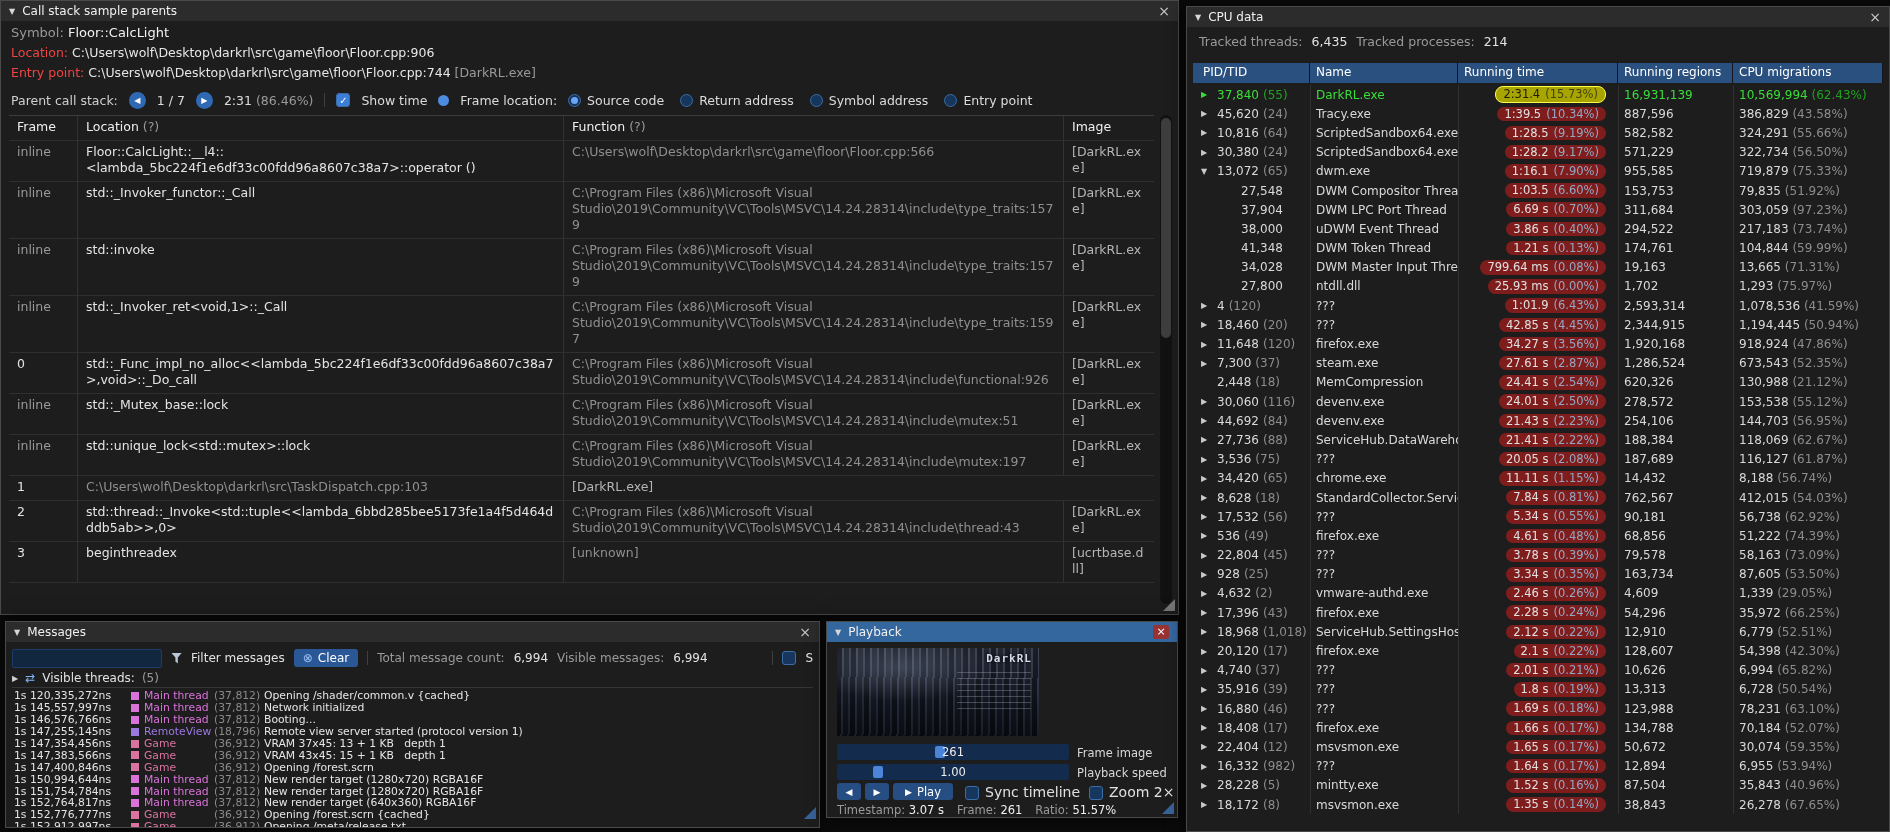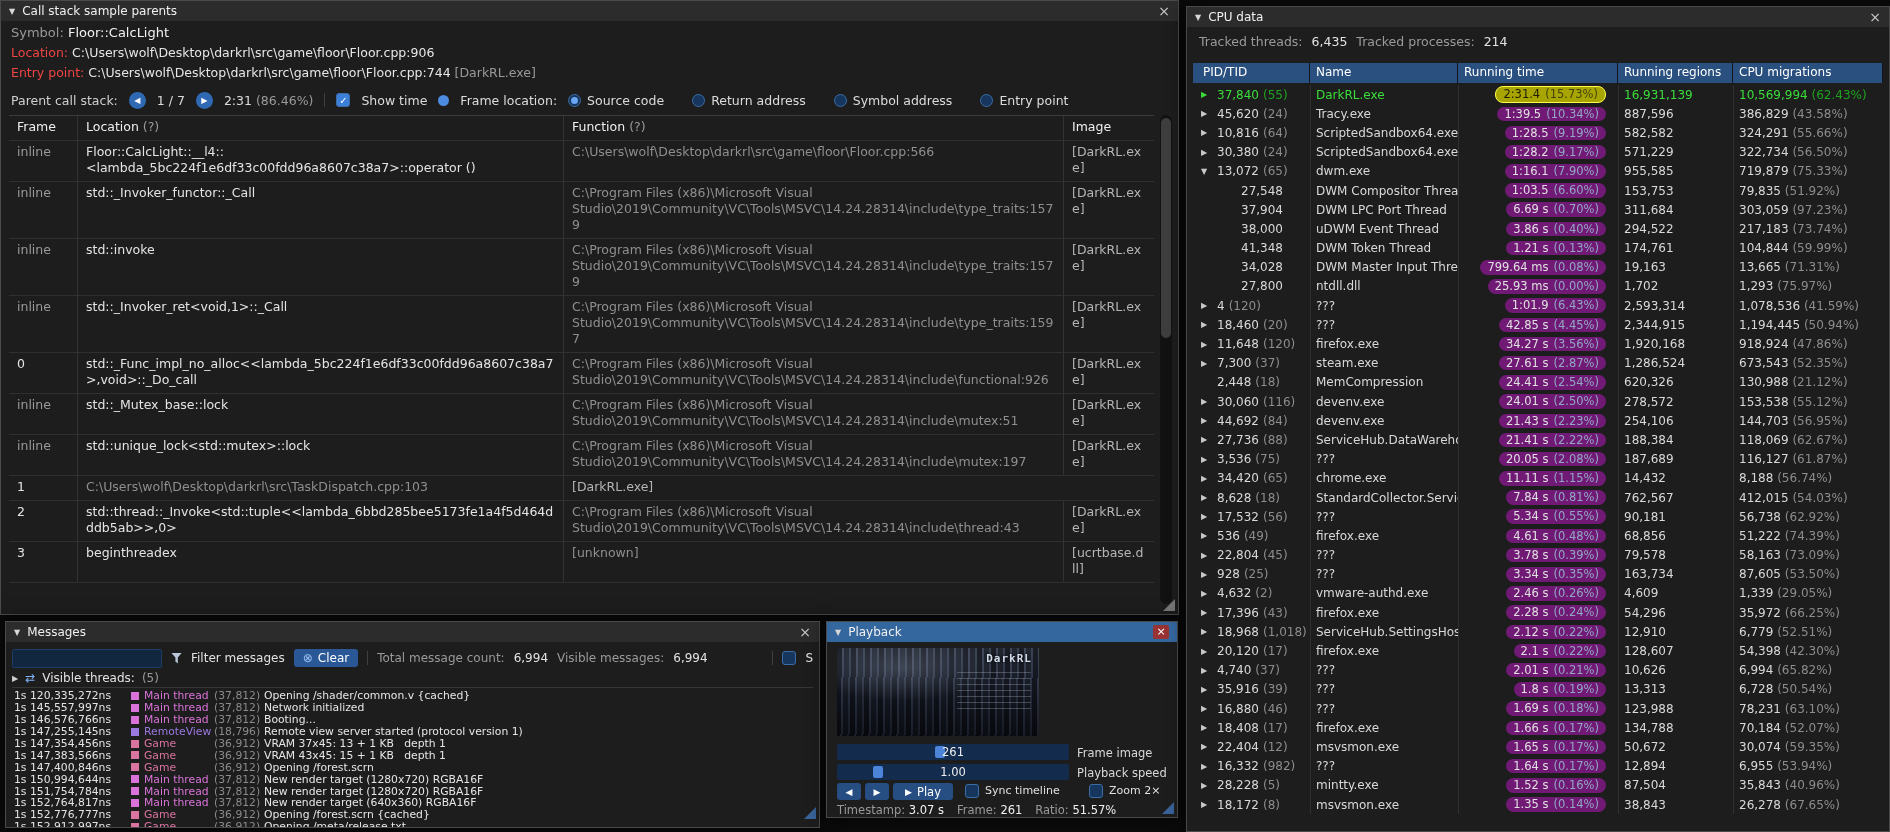--- a/index.html
+++ b/index.html
@@ -86,41 +86,41 @@
     font-size:11px;font-weight:bold;color:#d2dbe8;letter-spacing:1px;text-shadow:0 0 3px #000}
   .pb-credits{position:absolute;right:8px;top:24px;width:74px;height:42px;opacity:.5;
     background:repeating-linear-gradient(180deg,rgba(195,205,220,.55) 0 1px,transparent 1px 6px)}
   .slider{position:absolute;left:10px;width:232px;height:16px;background:#132b4d;border-radius:2px;
     display:flex;align-items:center;justify-content:center;font-size:11.5px;color:#eee}
   .slider .grab{position:absolute;top:2px;bottom:2px;width:10px;background:#4b84d8;border-radius:2px}
   .slider .val{position:relative;z-index:2}
   .pb-label{position:absolute;left:250px;font-size:11.5px;color:#d8d8d8;white-space:nowrap}
   .pb-btn{position:absolute;height:17px;background:#264e82;border-radius:3px;color:#fff;
     display:flex;align-items:center;justify-content:center;font-size:9px;gap:5px}
-  .pb-check{position:absolute;display:flex;align-items:flex-start;gap:6px;font-size:11px;color:#e0e0e0}
+  .pb-check{position:absolute;display:flex;align-items:flex-end;gap:6px;font-size:14px;color:#e0e0e0}
   .pb-status{position:absolute;left:10px;top:181px;display:flex;gap:13px;font-size:11.5px;white-space:nowrap}
   .pb-status .v{color:#f0f0f0}
 
   
   #cpu{left:1186px;top:6px;width:704px;height:826px;overflow:hidden}
   .cpu-stats{position:absolute;top:27px;left:12px;display:flex;gap:9px;font-size:12.5px}
   .cpu-header{position:absolute;top:56px;left:6px;right:6px;height:20px;display:grid;
     grid-template-columns:117px 148px 160px 115px 1fr;font-size:12px}
   .cpu-header>span{background:#2a507f;color:#fff;padding:2px 6px;border-right:1px solid #14141c;
     white-space:nowrap;overflow:hidden}
   .cpu-header>span:first-child{padding-left:10px}
   .cpu-rows{position:absolute;top:78px;left:6px;right:6px;bottom:2px;overflow:hidden;font-size:12px}
   .cpu-row{display:grid;grid-template-columns:117px 148px 160px 115px 1fr;height:19.2px;color:#d9d9d9}
   .cpu-row>span{height:100%;display:flex;align-items:center;overflow:hidden;white-space:nowrap;
     border-left:1px solid #303030;padding:0 5px}
   .cpu-row>span:first-child{border-left:none;padding-left:8px;gap:4px}
   .cpu-row.sub>span:first-child{padding-left:32px}
   .tree-arrow{width:12px;font-size:8px;color:#c9c9c9;flex:none}
   .cpu-time{justify-content:flex-end;padding-right:12px !important}
-  .pill{background:#701a75;border-radius:8px;padding:0 7px;display:inline-flex;gap:5px;
+  .pill{background:#7f1d1d;border-radius:8px;padding:0 7px;display:inline-flex;gap:5px;
     font-size:11.5px;color:#e0e0e0;line-height:14.5px;white-space:nowrap}
   .pill .pct{color:#93a7c4}
   .pill.yellow{background:#a8a500;border:1px solid #fdfd4a;color:#1c1c00}
   .pill.yellow .pct{color:#45450f}
   .cpu-row.hl,.cpu-row.hl .tree-arrow{color:#3ade3a}
   .cpu-row.hl .cnt{color:#1fa31f}
 </style>
 </head>
 <body>
 
@@ -155,21 +155,21 @@
         <span>▶</span>
       </span>
     <span><span>2:31</span> <span class="dim">(86.46%)</span></span>
     <span class="vsep"></span>
     <span class="checkbox on">
         <span>✓</span>
       </span>
     <span>Show time</span>
     <span class="dot-icon"></span>
     <span>Frame location:</span>
-    <span id="cs-radios" style="display:inline-flex;gap:28px;align-items:flex-start">
+    <span id="cs-radios" style="display:inline-flex;gap:16px;align-items:flex-start">
         <span class="radio-item">
           <span class="radio on"></span>
           <span>Source code</span>
         </span>
         <span class="radio-item">
           <span class="radio"></span>
           <span>Return address</span>
         </span>
         <span class="radio-item">
           <span class="radio"></span>

